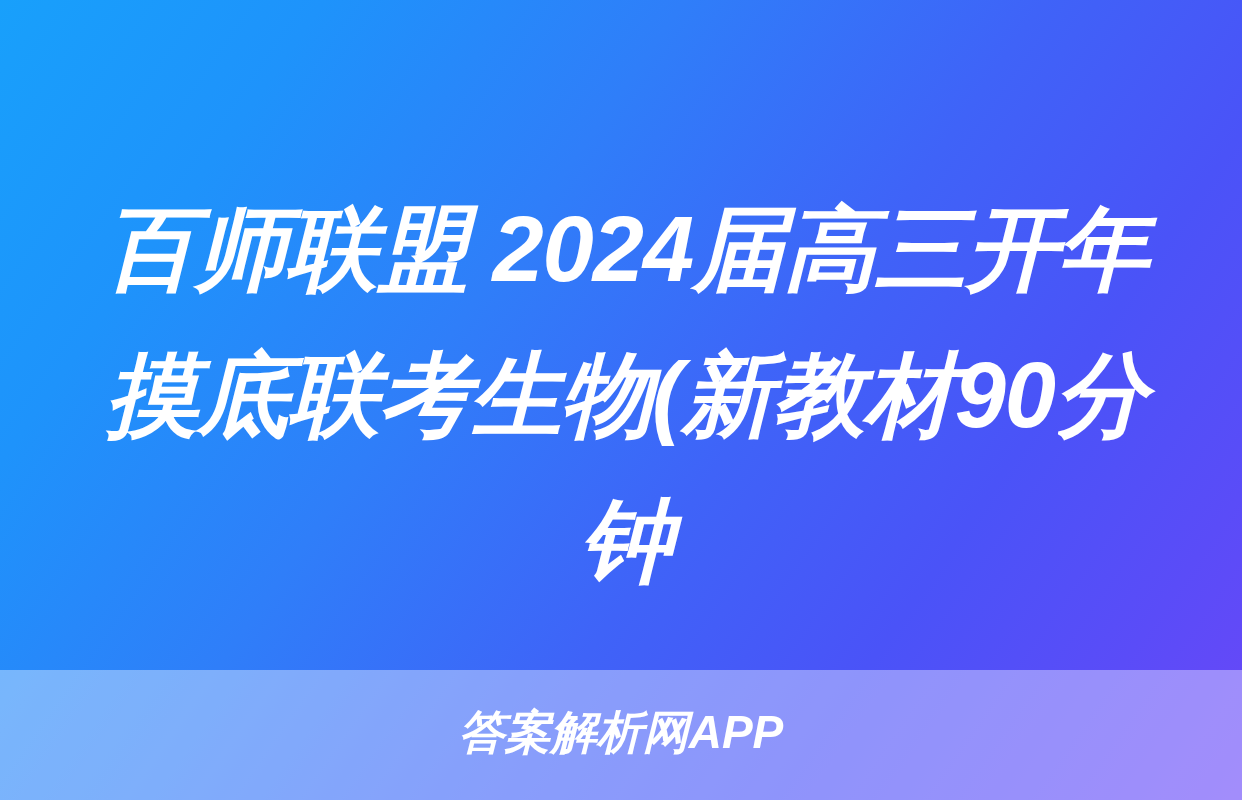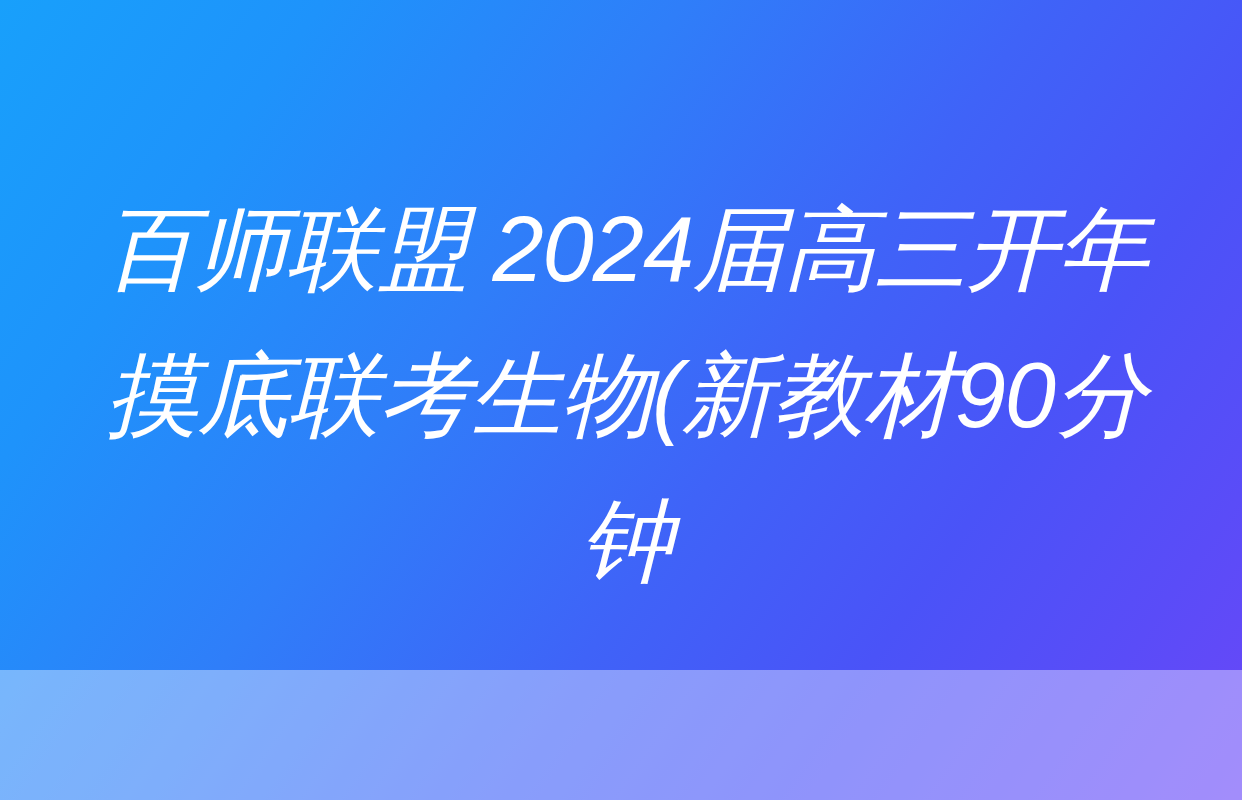--- a/index.html
+++ b/index.html
@@ -50,21 +50,21 @@
     right: 70px;
     top: 176px;
     text-align: center;
   }
 
   #title-text {
     display: block;
     color: #ffffff;
     font-size: 92px;
     line-height: 146px;
-    font-weight: 400;
+    font-weight: 700;
     font-style: italic;
     letter-spacing: -1px;
     word-break: break-all;
     text-align: center;
     white-space: normal;
   }
 
   
   #watermark {
     position: absolute;
@@ -90,14 +90,17 @@
 <div id="cover">
 
   <div id="gradient-bg"></div>
 
   <div id="bottom-veil"></div>
 
   <div id="title-block">
     <span id="title-text">百师联盟 2024届高三开年摸底联考生物(新教材90分钟</span>
   </div>
 
+  <div id="watermark">
+    <span id="watermark-text">答案解析网APP</span>
+  </div>
 
 </div>
 
 </body></html>

